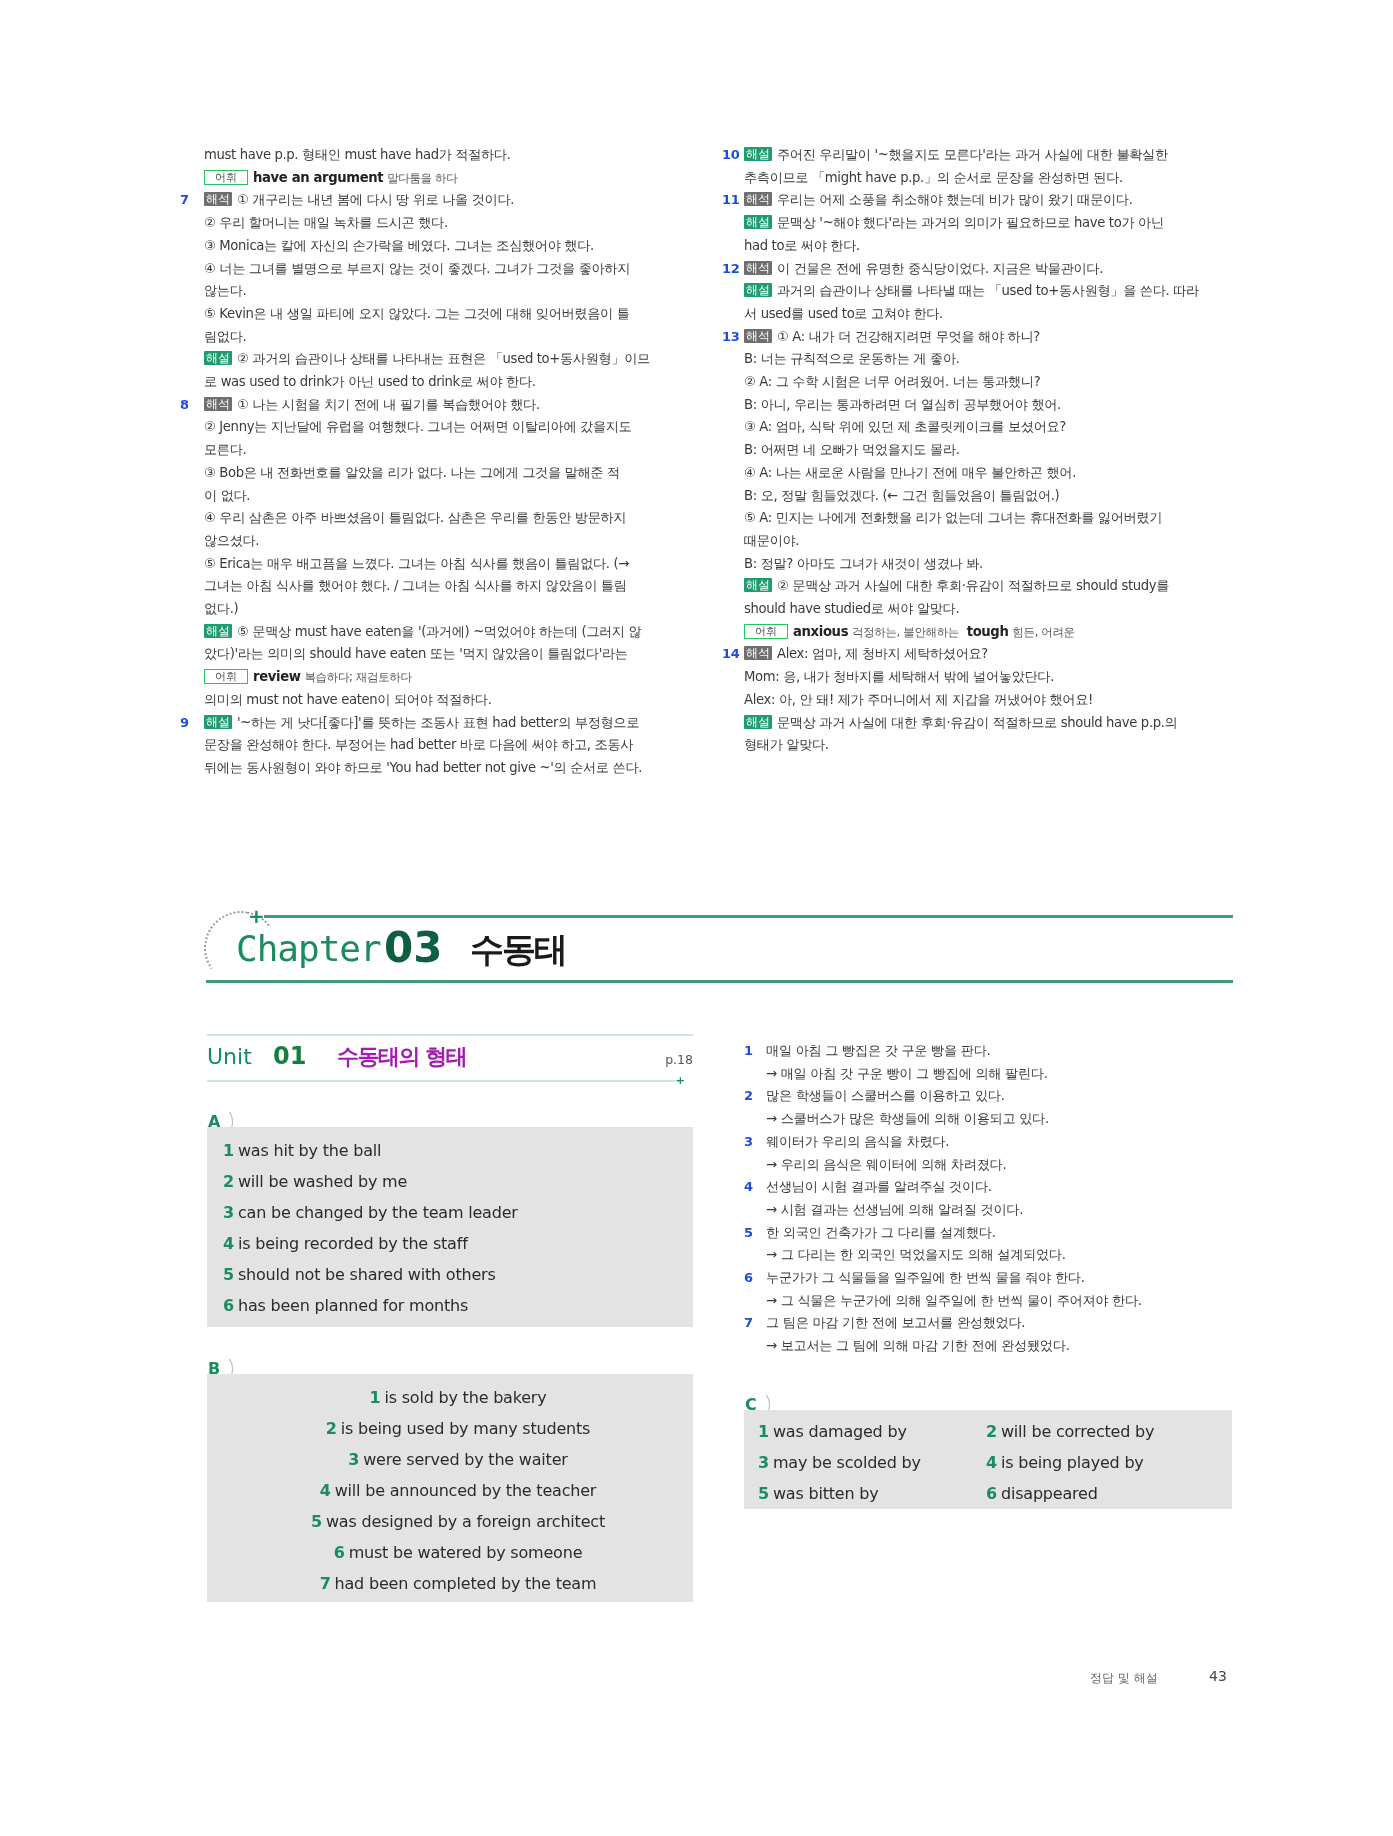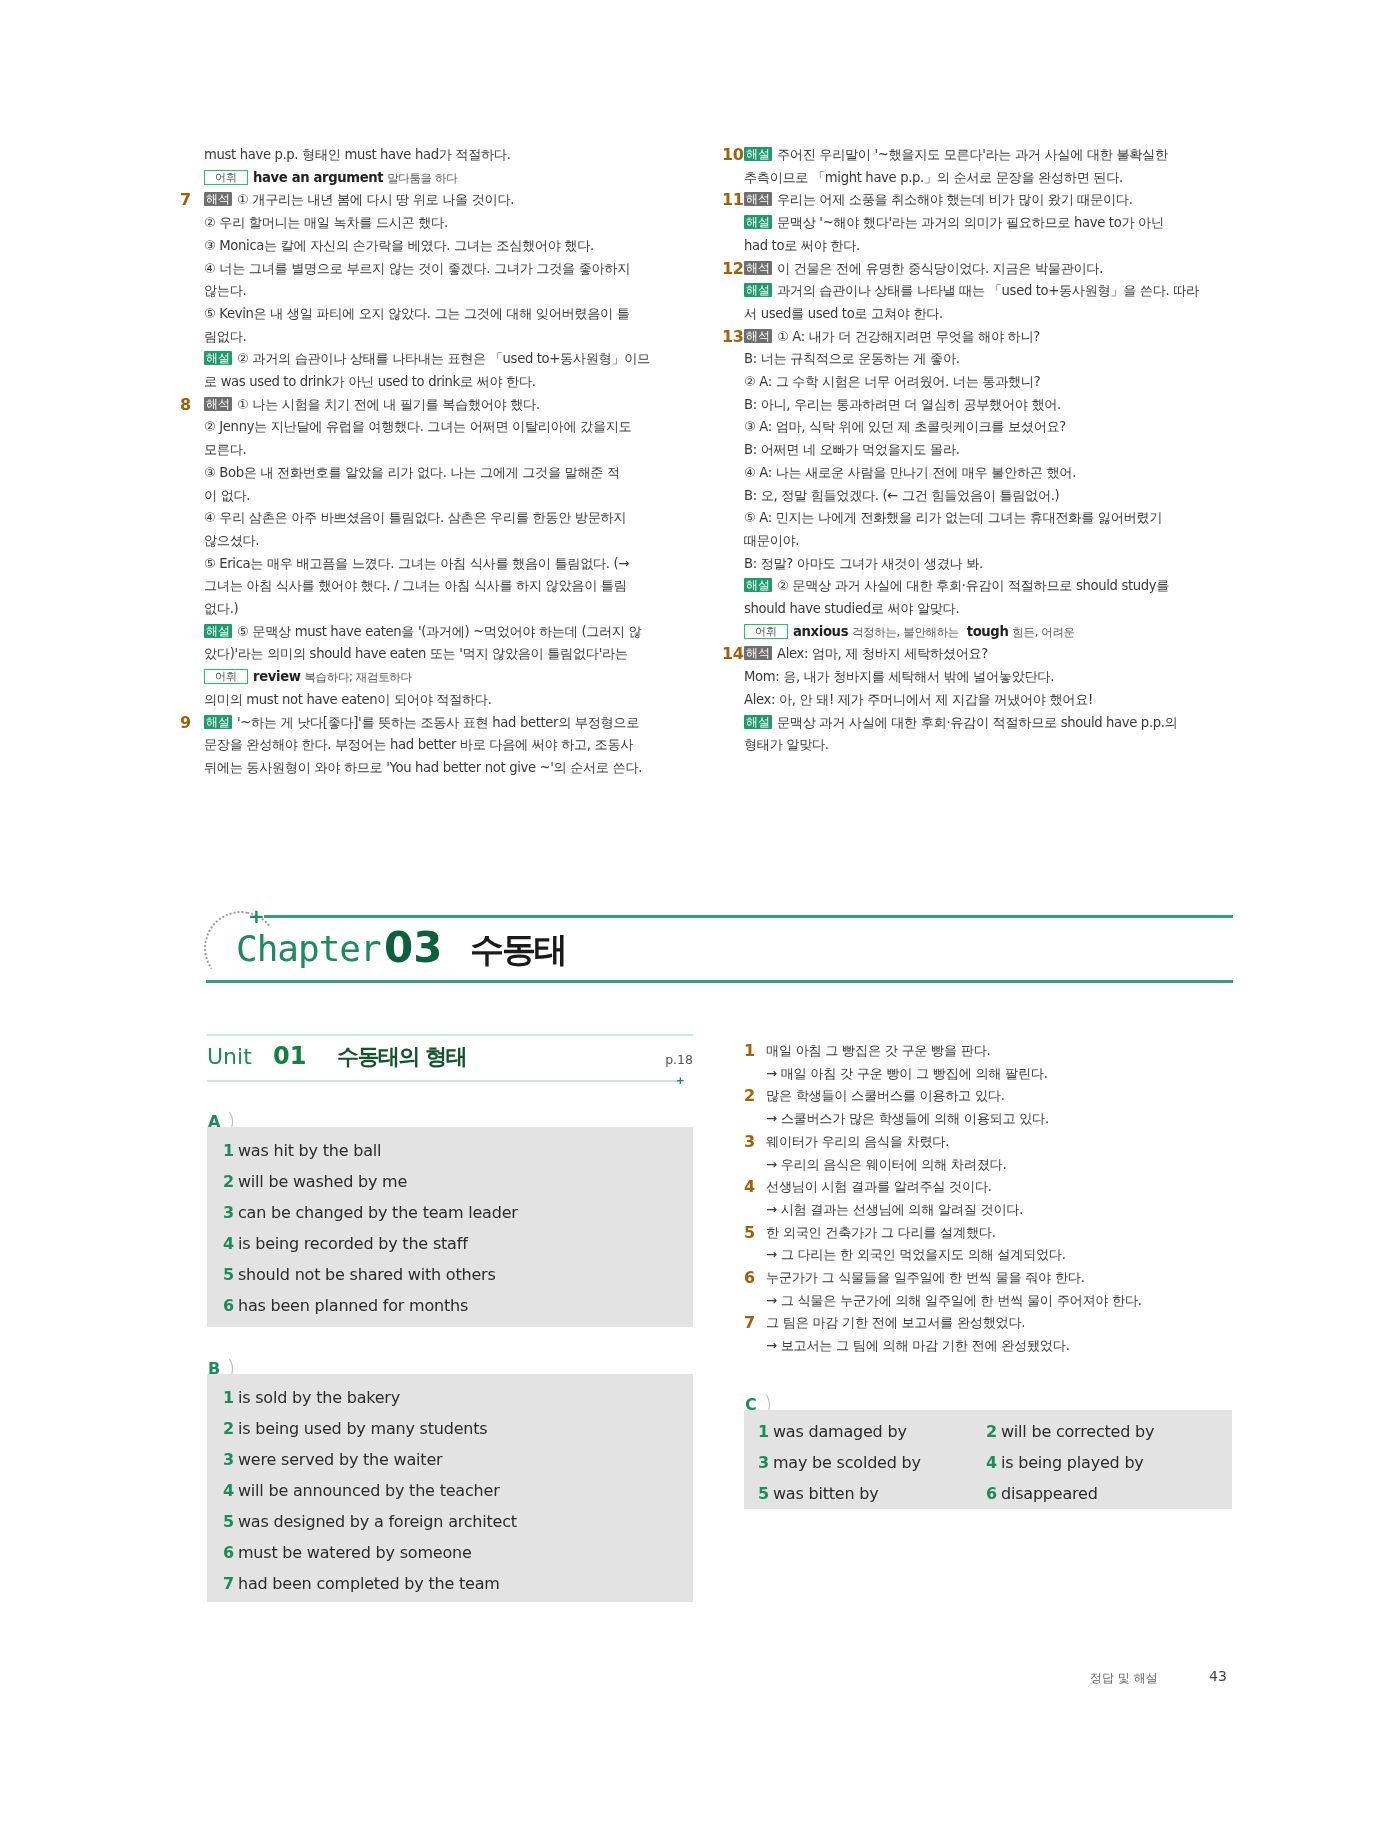--- a/index.html
+++ b/index.html
@@ -3,21 +3,21 @@
 <meta charset="utf-8">
 <style>
   html, body { margin:0; padding:0; background:#ffffff; }
   body { width:1393px; height:1836px; position:relative; overflow:hidden;
          font-family:"DejaVu Sans","Liberation Sans",sans-serif; color:#3a3a3a; }
   .col { position:absolute; font-size:13.2px; letter-spacing:-0.35px; }
   .col-left { left:204px; top:144px; width:498px; }
   .col-right { left:744px; top:144px; width:488px; }
   .line { line-height:22.7px; white-space:nowrap; }
   .item { position:relative; padding-left:26px; }
-  .item .num { position:absolute; left:0; top:0; font-weight:bold; color:#a16207; font-size:16px; line-height:22.7px; }
+  .item .num { position:absolute; left:0; top:0; font-weight:bold; color:#1d4ed8; font-size:13px; line-height:22.7px; }
   .col-left .item { padding-left:26px; margin-left:-26px; }
   .col-left .item .num { left:2px; }
   .col-right .item { padding-left:22px; margin-left:-22px; }
   .badge { display:inline-block; font-size:12px; line-height:14px; padding:0 2px; color:#fff;
            border-radius:1px; margin-right:5px; vertical-align:1px; letter-spacing:0; }
   .badge.gray { background:#6f6f6f; }
   .badge.green { background:#1f9c6d; }
   .vocab { display:inline-block; font-size:11px; line-height:13px; padding:0 10px; color:#555;
            border:1px solid #22c55e; margin-right:5px; vertical-align:1px; letter-spacing:0; }
   .b { font-weight:bold; color:#222; }
@@ -34,33 +34,33 @@
                     font-size:36px; color:#1a8c5e; letter-spacing:-1px; line-height:44px; }
   .chapter .chnum { position:absolute; left:178px; top:20px; font-size:42px; font-weight:bold; color:#0e5f3f; line-height:46px; }
   .chapter .chname { position:absolute; left:264px; top:22px; font-size:34px; font-weight:bold; color:#1a1a1a; line-height:44px; letter-spacing:-2px; }
 
   
   .unit { position:absolute; left:207px; top:1034px; width:486px; height:48px; }
   .unit .l1 { position:absolute; left:0; right:0; top:0; height:2px; background:#cde5dc; }
   .unit .l2 { position:absolute; left:0; right:12px; top:46px; height:2px; background:#cde5dc; }
   .unit .ulabel { position:absolute; left:0; top:9px; font-size:22px; color:#1a8c5e; line-height:28px; letter-spacing:0; }
   .unit .unum { position:absolute; left:66px; top:7px; font-size:24px; font-weight:bold; color:#15803d; line-height:30px; }
-  .unit .uname { position:absolute; left:130px; top:8px; font-size:22px; font-weight:bold; color:#14532d; line-height:30px; letter-spacing:-1.5px; }
+  .unit .uname { position:absolute; left:130px; top:8px; font-size:22px; font-weight:bold; color:#a21caf; line-height:30px; letter-spacing:-1.5px; }
   .unit .page { position:absolute; right:0; top:18px; font-size:12.5px; color:#555; }
   .unit .uplus { position:absolute; right:8px; top:40px; color:#1a8c5e; font-size:11px; font-weight:bold; }
 
   .seclabel { position:absolute; font-size:16px; font-weight:bold; color:#1a8c5e; width:22px; height:24px; line-height:24px; }
   .seclabel .paren { position:absolute; left:4px; top:-2px; width:20px; height:26px; border-radius:50%;
                      border-right:1.5px solid #bbb; border-bottom:1.5px solid transparent; border-top:1.5px solid transparent; }
 
   .answerbox { position:absolute; background:#e3e3e3; font-size:16px; color:#2b2b2b; letter-spacing:-0.2px; }
   .answerbox .row { height:31px; line-height:31px; white-space:nowrap; }
   .answerbox .n { color:#1a8c5e; font-weight:bold; margin-right:4px; }
   .box-a { left:207px; top:1127px; width:486px; padding:8px 0 4px 16px; box-sizing:border-box; height:200px; }
-  .box-b { left:207px; top:1374px; width:486px; padding:8px 0 4px 16px; box-sizing:border-box; height:228px; }
+  .box-b { left:207px; top:1374px; width:486px; padding:8px 0 4px 16px; box-sizing:border-box; height:228px;text-align:center; }
   .box-c { left:744px; top:1410px; width:488px; padding:6px 0 4px 14px; box-sizing:border-box; height:99px; }
   .box-c .grid { display:grid; grid-template-columns:228px 228px; }
 
   .trans { position:absolute; left:744px; top:1040px; width:488px; font-size:13.2px; letter-spacing:-0.3px; }
   .trans .line { line-height:22.7px; }
 
   .footer-label { position:absolute; left:1090px; top:1670px; font-size:12px; color:#666; }
   .footer-page { position:absolute; left:1209px; top:1668px; font-size:14px; color:#444;text-align:center; }
 </style>
 </head>

